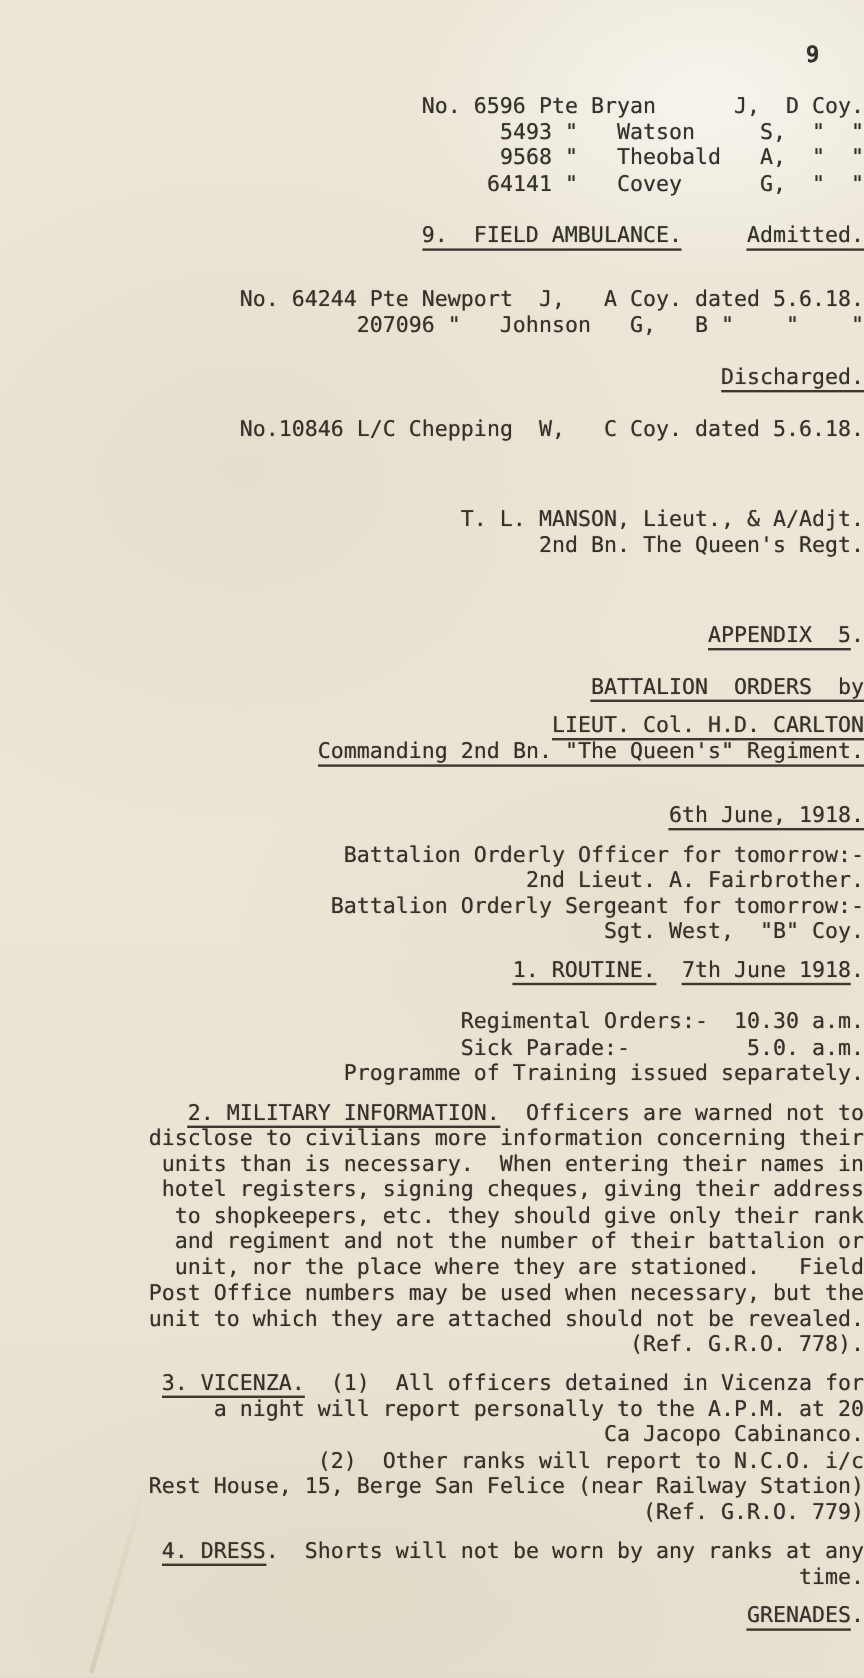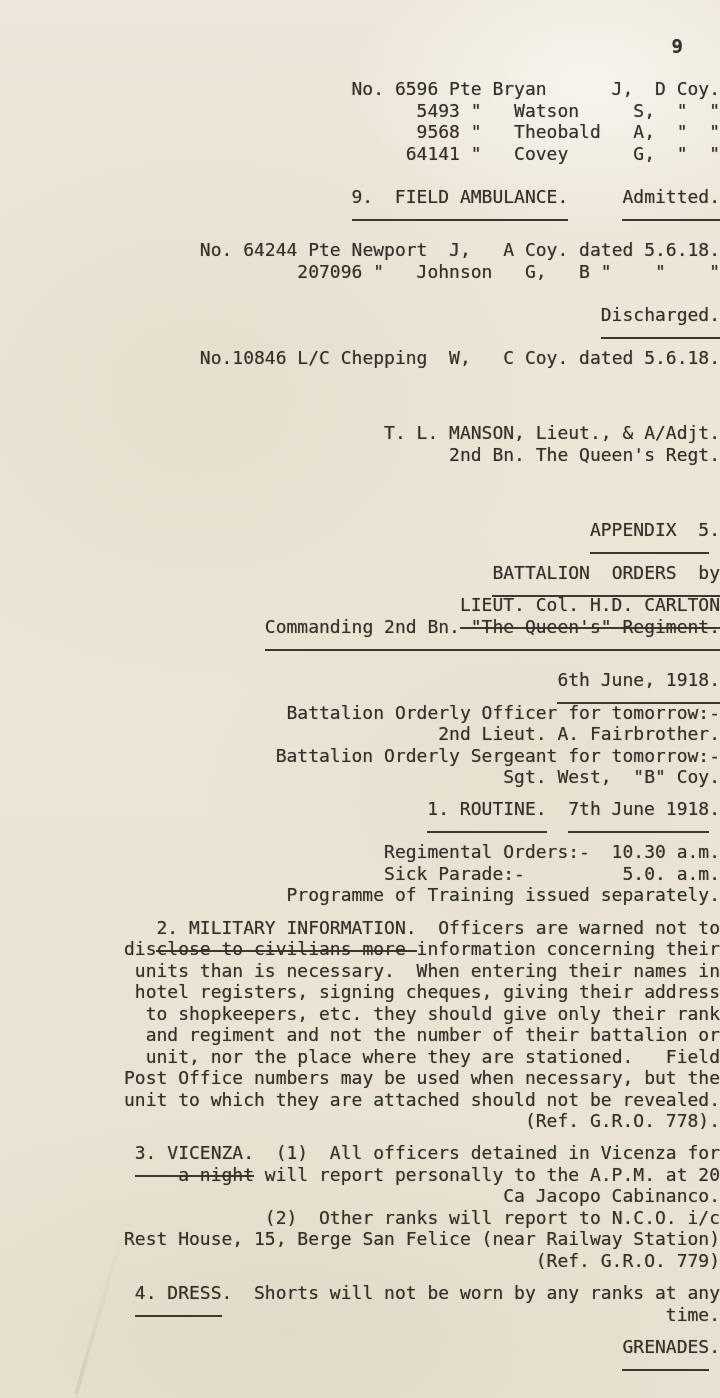--- a/index.html
+++ b/index.html
@@ -20,21 +20,21 @@
     color:#34302a;
     text-shadow:0 0 0.9px rgba(52,48,42,0.55);
   }
   .doc{
     position:absolute;top:78px;left:76px;right:0;
     white-space:pre;
     text-align:right;
   }
   .line{height:21.5px;white-space:pre;}
   .line.half{height:10.75px;}
-  .u{border-bottom:2px solid #3c3830;padding-bottom:12px;}
+  .u{border-bottom:2px solid #3c3830;padding-bottom:0px;}
   .page-number{
     position:absolute;top:36px;right:36px;
     font-size:19px;font-weight:bold;letter-spacing:1px;
   }
   .crease{
     position:absolute;left:98px;bottom:0;width:4px;height:175px;
     background:linear-gradient(180deg,transparent,rgba(196,184,160,0.45));
     transform:rotate(16deg);
     border-radius:2px;
   }

